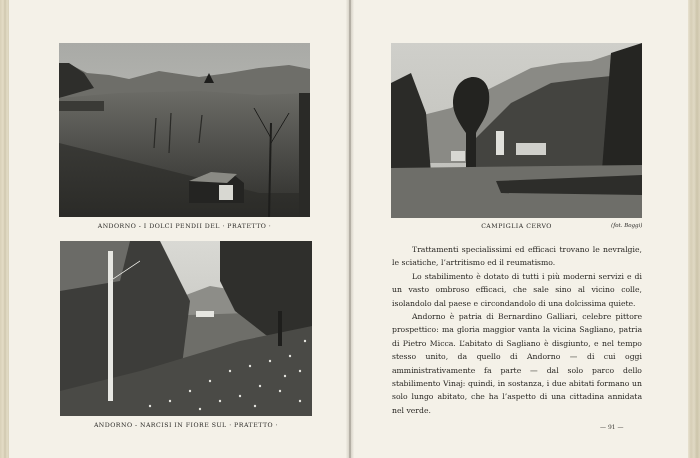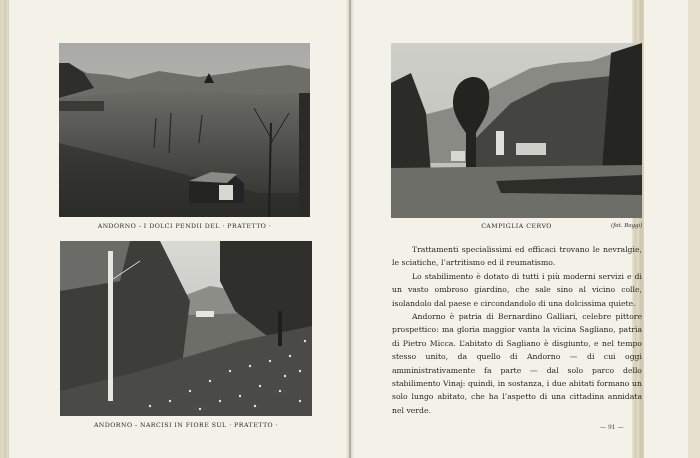--- a/index.html
+++ b/index.html
@@ -1,18 +1,18 @@
 <!DOCTYPE html>
 <html><head>
   <meta charset="utf-8">
   <style>
     * { margin: 0; padding: 0; box-sizing: border-box; }
     html, body { width: 700px; height: 458px; overflow: hidden; background: #e6e0cf; }
     .spread {
-      position: relative; width: 644px; height: 458px;
+      position: relative; width: 700px; height: 458px;
       background: #efeadc;
     }
     .edge-left {
       position: absolute; left: 0; top: 0; width: 9px; height: 458px;
       background: linear-gradient(to right, #d8d0b8 0px, #e4dcc6 3px, #cfc7ae 5px, #e2dbc5 7px, #d9d2bb 9px);
     }
     .edge-right {
       position: absolute; right: 0; top: 0; width: 12px; height: 458px;
       background: linear-gradient(to right, #e8e2d0 0px, #d6ceb6 3px, #e0d9c4 6px, #cdc5ab 9px, #dcd4bd 12px);
     }
@@ -157,18 +157,18 @@
       <rect x="60" y="108" width="14" height="10" fill="#d8d8d3"></rect>
       <path d="M0 125 L251 122 L251 175 L0 175 Z" fill="#6e6e69"></path>
       <path d="M105 138 L251 132 L251 152 L110 150 Z" fill="#2d2d2a"></path>
     </svg>
   </div>
   <div class="caption" style="left:391px; top:222px; width:251px;">CAMPIGLIA CERVO</div>
   <div class="credit" style="left:611px; top:222px;">(fot. Boggi)</div>
 
   <div class="body-text">
     <p>Trattamenti specialissimi ed efficaci trovano le nevralgie, le sciatiche, l’artritismo ed il reumatismo.</p>
-    <p>Lo stabilimento è dotato di tutti i più moderni servizi e di un vasto ombroso giardino, che sale sino al vicino colle, isolandolo dal paese e circondandolo di una dolcissima quiete.</p>
+    <p>Lo stabilimento è dotato di tutti i più moderni servizi e di un vasto ombroso efficaci, che sale sino al vicino colle, isolandolo dal paese e circondandolo di una dolcissima quiete.</p>
     <p>Andorno è patria di Bernardino Galliari, celebre pittore prospettico: ma gloria maggior vanta la vicina Sagliano, patria di Pietro Micca. L’abitato di Sagliano è disgiunto, e nel tempo stesso unito, da quello di Andorno — di cui oggi amministrativamente fa parte — dal solo parco dello stabilimento Vinaj: quindi, in sostanza, i due abitati formano un solo lungo abitato, che ha l’aspetto di una cittadina annidata nel verde.</p>
   </div>
 
   <div class="page-num">— 91 —</div>
 </div>
 
 </body></html>

